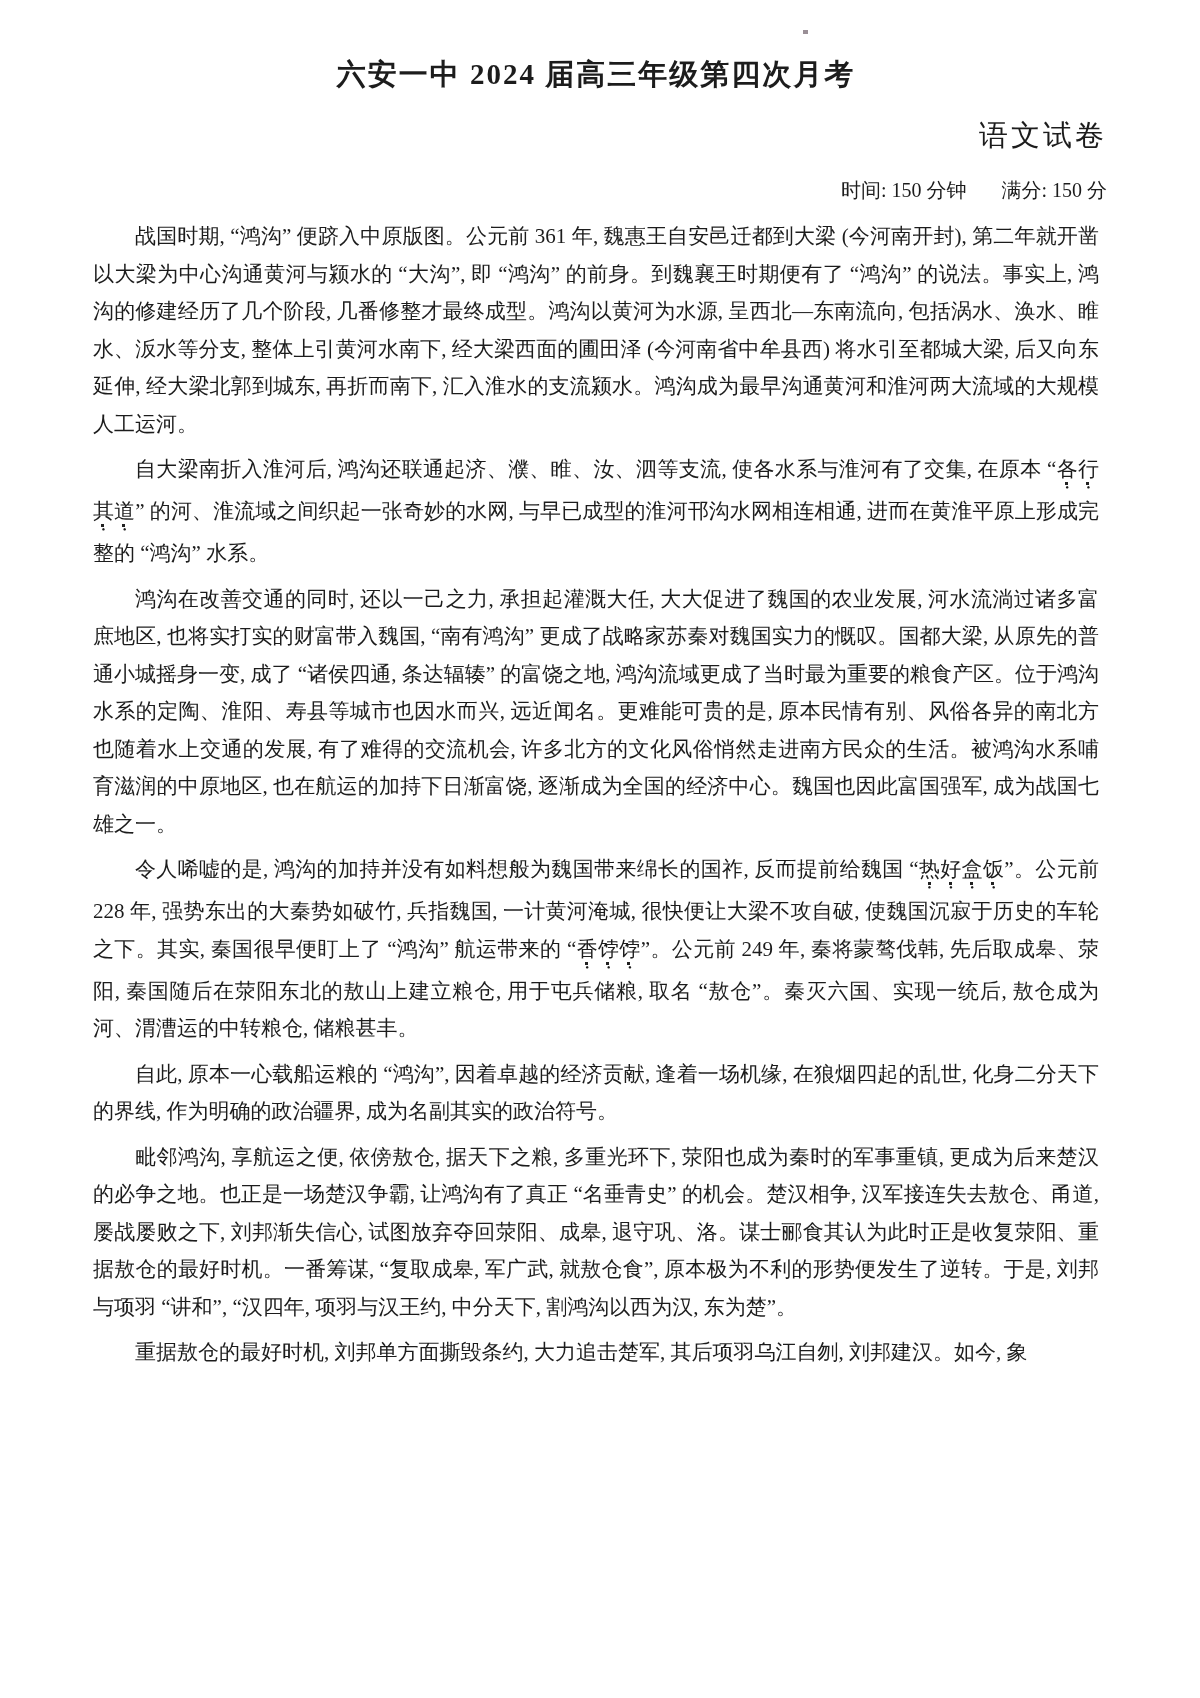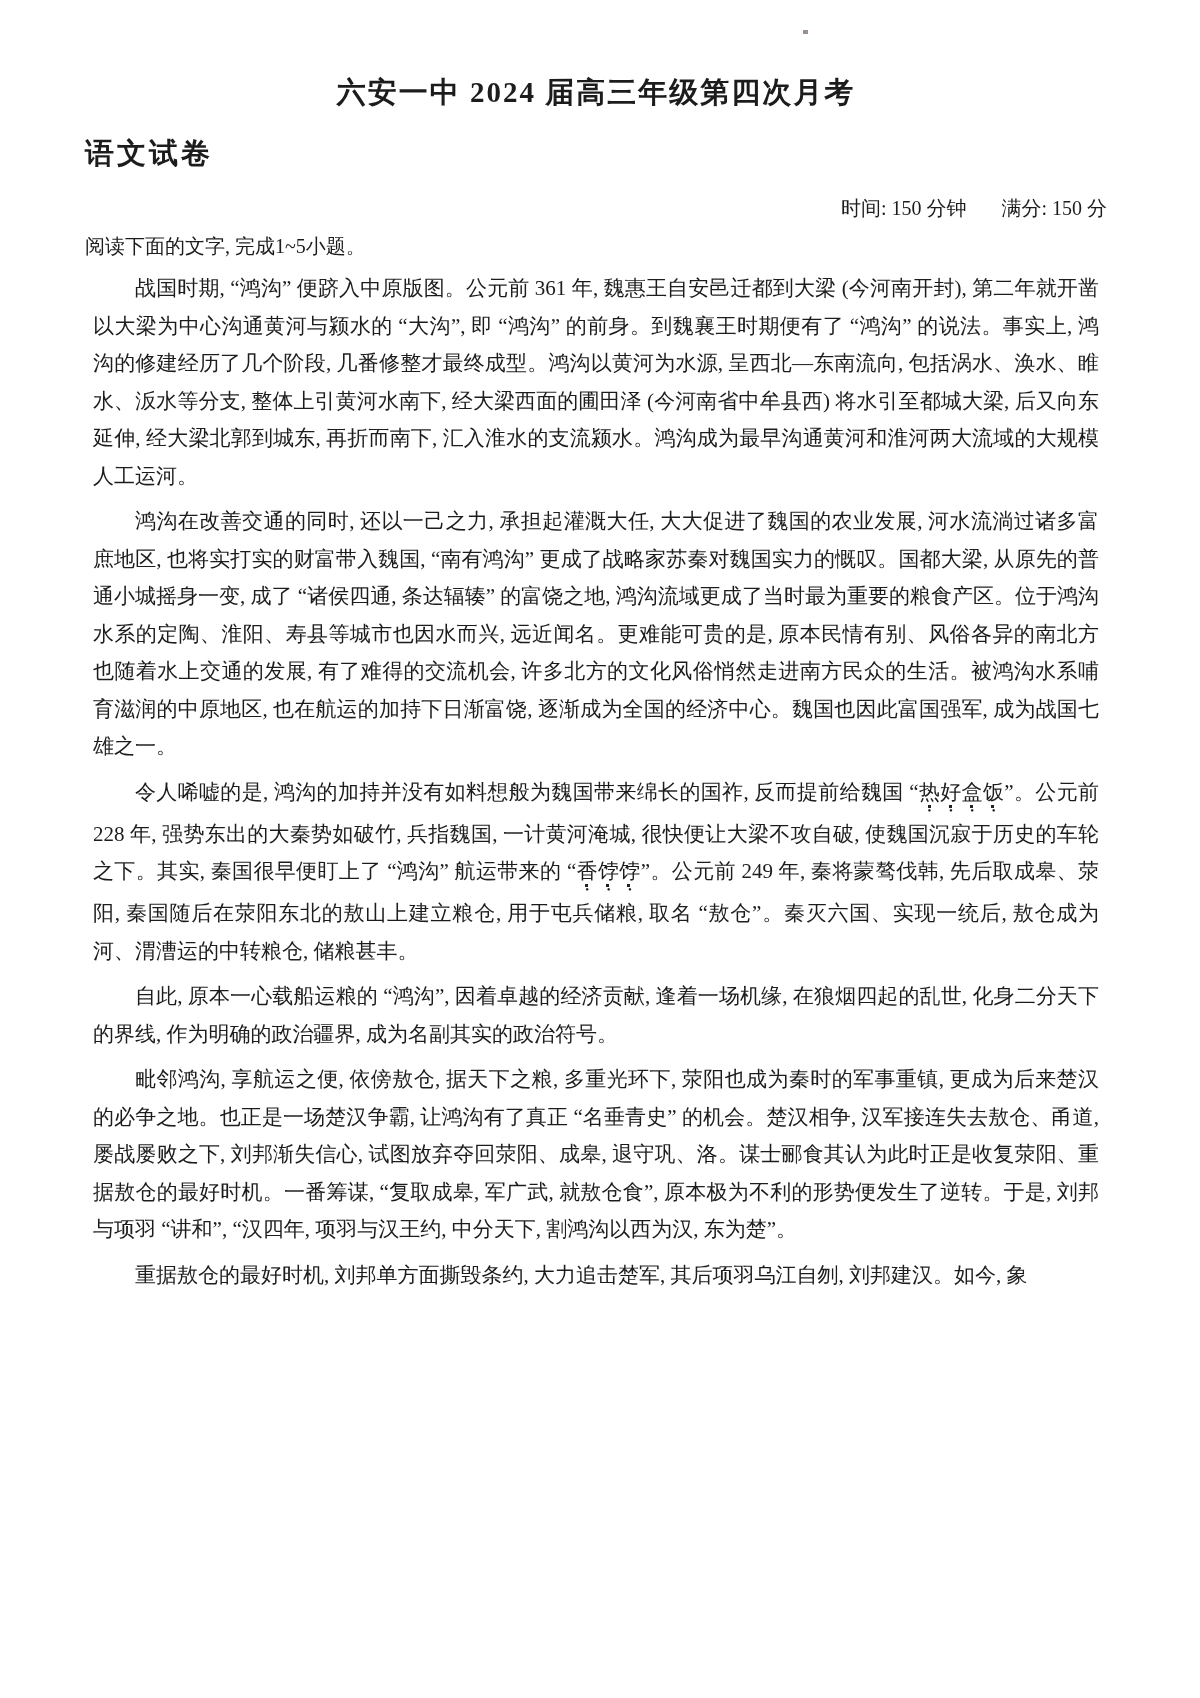--- a/index.html
+++ b/index.html
@@ -11,42 +11,42 @@
     width: 1200px;
     height: 1698px;
     position: relative;
     overflow: hidden;
     font-family: "Liberation Serif", "DejaVu Serif", serif;
     color: #1c1c1c;
   }
   .page {
     box-sizing: border-box;
     width: 1192px;
-    padding: 78px 85px 0 85px;
+    padding: 60px 85px 0 85px;
   }
   .speck {
     position: absolute;
     left: 803px;
     top: 30px;
     width: 5px;
     height: 4px;
     background: #9a8f96;
   }
   .exam-title {
     font-size: 29px;
     font-weight: 700;
     text-align: center;
     letter-spacing: 2px;
     line-height: 1;
     margin: 0 0 32px 0;
   }
   .subject-title {
     font-size: 29px;
-    font-weight: 700;
-    text-align: left;
+    font-weight: 400;
+    text-align: right;
     letter-spacing: 3px;
     line-height: 1;
     margin: 0 0 30px 0;
   }
   .meta {
     text-align: right;
     font-size: 20px;
     line-height: 1;
     margin: 0 0 18px 0;
   }
@@ -101,24 +101,24 @@
 
   <h2 class="subject-title">语文试卷</h2>
 
   <div class="meta">
     <span>时间: 150 分钟</span>
     <span>满分: 150 分</span>
   </div>
 
 
 
-  <div class="instruction">阅读下面的文字, 完成1~5小题。</div>
 
   <div class="passage">
       <p class="para"><span>战国时期, “鸿沟” 便跻入中原版图。公元前 361 年, 魏惠王自安邑迁都到大梁 (今河南开封), 第二年就开凿以大梁为中心沟通黄河与颍水的 “大沟”, 即 “鸿沟” 的前身。到魏襄王时期便有了 “鸿沟” 的说法。事实上, 鸿沟的修建经历了几个阶段, 几番修整才最终成型。鸿沟以黄河为水源, 呈西北—东南流向, 包括涡水、涣水、睢水、汳水等分支, 整体上引黄河水南下, 经大梁西面的圃田泽 (今河南省中牟县西) 将水引至都城大梁, 后又向东延伸, 经大梁北郭到城东, 再折而南下, 汇入淮水的支流颍水。鸿沟成为最早沟通黄河和淮河两大流域的大规模人工运河。</span></p>
+      <p class="para"><span>自大梁南折入淮河后, 鸿沟还联通起济、濮、睢、汝、泗等支流, 使各水系与淮河有了交集, 在原本 “</span><span class="em-dots">各行其道</span><span>” 的河、淮流域之间织起一张奇妙的水网, 与早已成型的淮河邗沟水网相连相通, 进而在黄淮平原上形成完整的 “鸿沟” 水系。</span></p>
       <p class="para"><span>鸿沟在改善交通的同时, 还以一己之力, 承担起灌溉大任, 大大促进了魏国的农业发展, 河水流淌过诸多富庶地区, 也将实打实的财富带入魏国, “南有鸿沟” 更成了战略家苏秦对魏国实力的慨叹。国都大梁, 从原先的普通小城摇身一变, 成了 “诸侯四通, 条达辐辏” 的富饶之地, 鸿沟流域更成了当时最为重要的粮食产区。位于鸿沟水系的定陶、淮阳、寿县等城市也因水而兴, 远近闻名。更难能可贵的是, 原本民情有别、风俗各异的南北方也随着水上交通的发展, 有了难得的交流机会, 许多北方的文化风俗悄然走进南方民众的生活。被鸿沟水系哺育滋润的中原地区, 也在航运的加持下日渐富饶, 逐渐成为全国的经济中心。魏国也因此富国强军, 成为战国七雄之一。</span></p>
       <p class="para"><span>令人唏嘘的是, 鸿沟的加持并没有如料想般为魏国带来绵长的国祚, 反而提前给魏国 “</span><span class="em-dots">热好盒饭</span><span>”。公元前 228 年, 强势东出的大秦势如破竹, 兵指魏国, 一计黄河淹城, 很快便让大梁不攻自破, 使魏国沉寂于历史的车轮之下。其实, 秦国很早便盯上了 “鸿沟” 航运带来的 “</span><span class="em-dots">香饽饽</span><span>”。公元前 249 年, 秦将蒙骜伐韩, 先后取成皋、荥阳, 秦国随后在荥阳东北的敖山上建立粮仓, 用于屯兵储粮, 取名 “敖仓”。秦灭六国、实现一统后, 敖仓成为河、渭漕运的中转粮仓, 储粮甚丰。</span></p>
       <p class="para"><span>自此, 原本一心载船运粮的 “鸿沟”, 因着卓越的经济贡献, 逢着一场机缘, 在狼烟四起的乱世, 化身二分天下的界线, 作为明确的政治疆界, 成为名副其实的政治符号。</span></p>
       <p class="para"><span>毗邻鸿沟, 享航运之便, 依傍敖仓, 据天下之粮, 多重光环下, 荥阳也成为秦时的军事重镇, 更成为后来楚汉的必争之地。也正是一场楚汉争霸, 让鸿沟有了真正 “名垂青史” 的机会。楚汉相争, 汉军接连失去敖仓、甬道, 屡战屡败之下, 刘邦渐失信心, 试图放弃夺回荥阳、成皋, 退守巩、洛。谋士郦食其认为此时正是收复荥阳、重据敖仓的最好时机。一番筹谋, “复取成皋, 军广武, 就敖仓食”, 原本极为不利的形势便发生了逆转。于是, 刘邦与项羽 “讲和”, “汉四年, 项羽与汉王约, 中分天下, 割鸿沟以西为汉, 东为楚”。</span></p>
       <p class="para"><span>重据敖仓的最好时机, 刘邦单方面撕毁条约, 大力追击楚军, 其后项羽乌江自刎, 刘邦建汉。如今, 象</span></p>
     </div>
 
 </div>
 
 </body></html>

